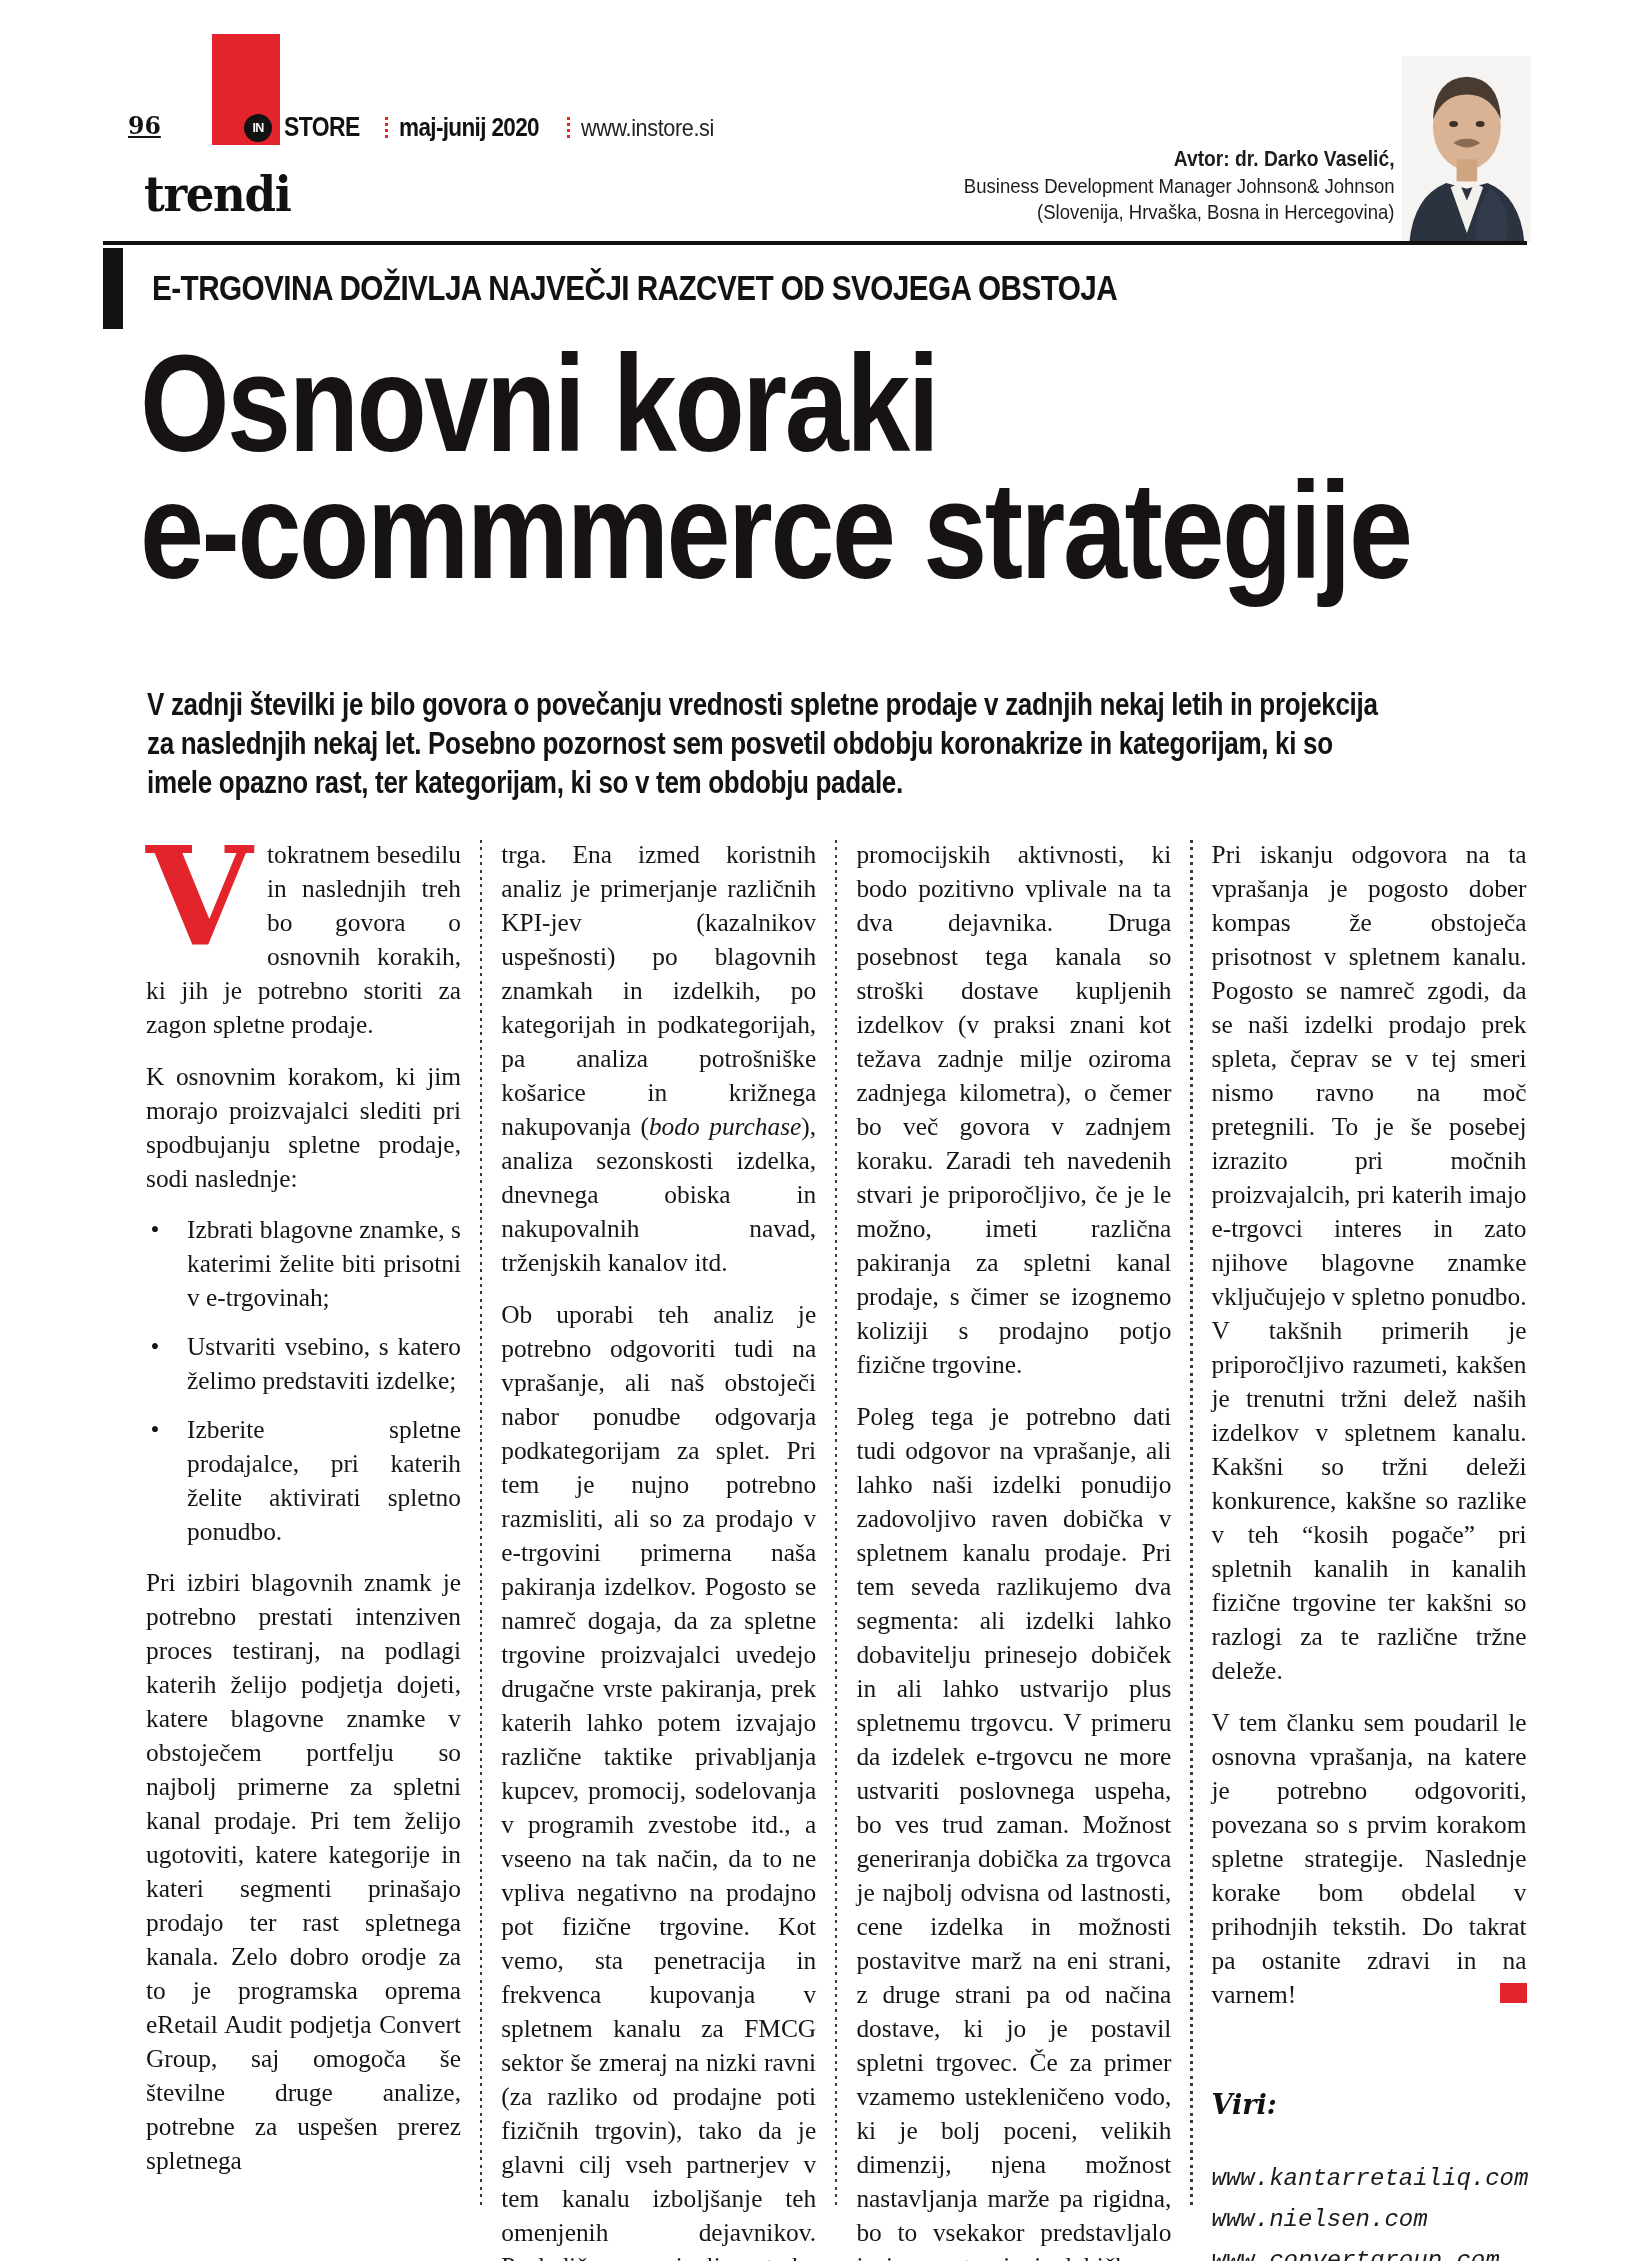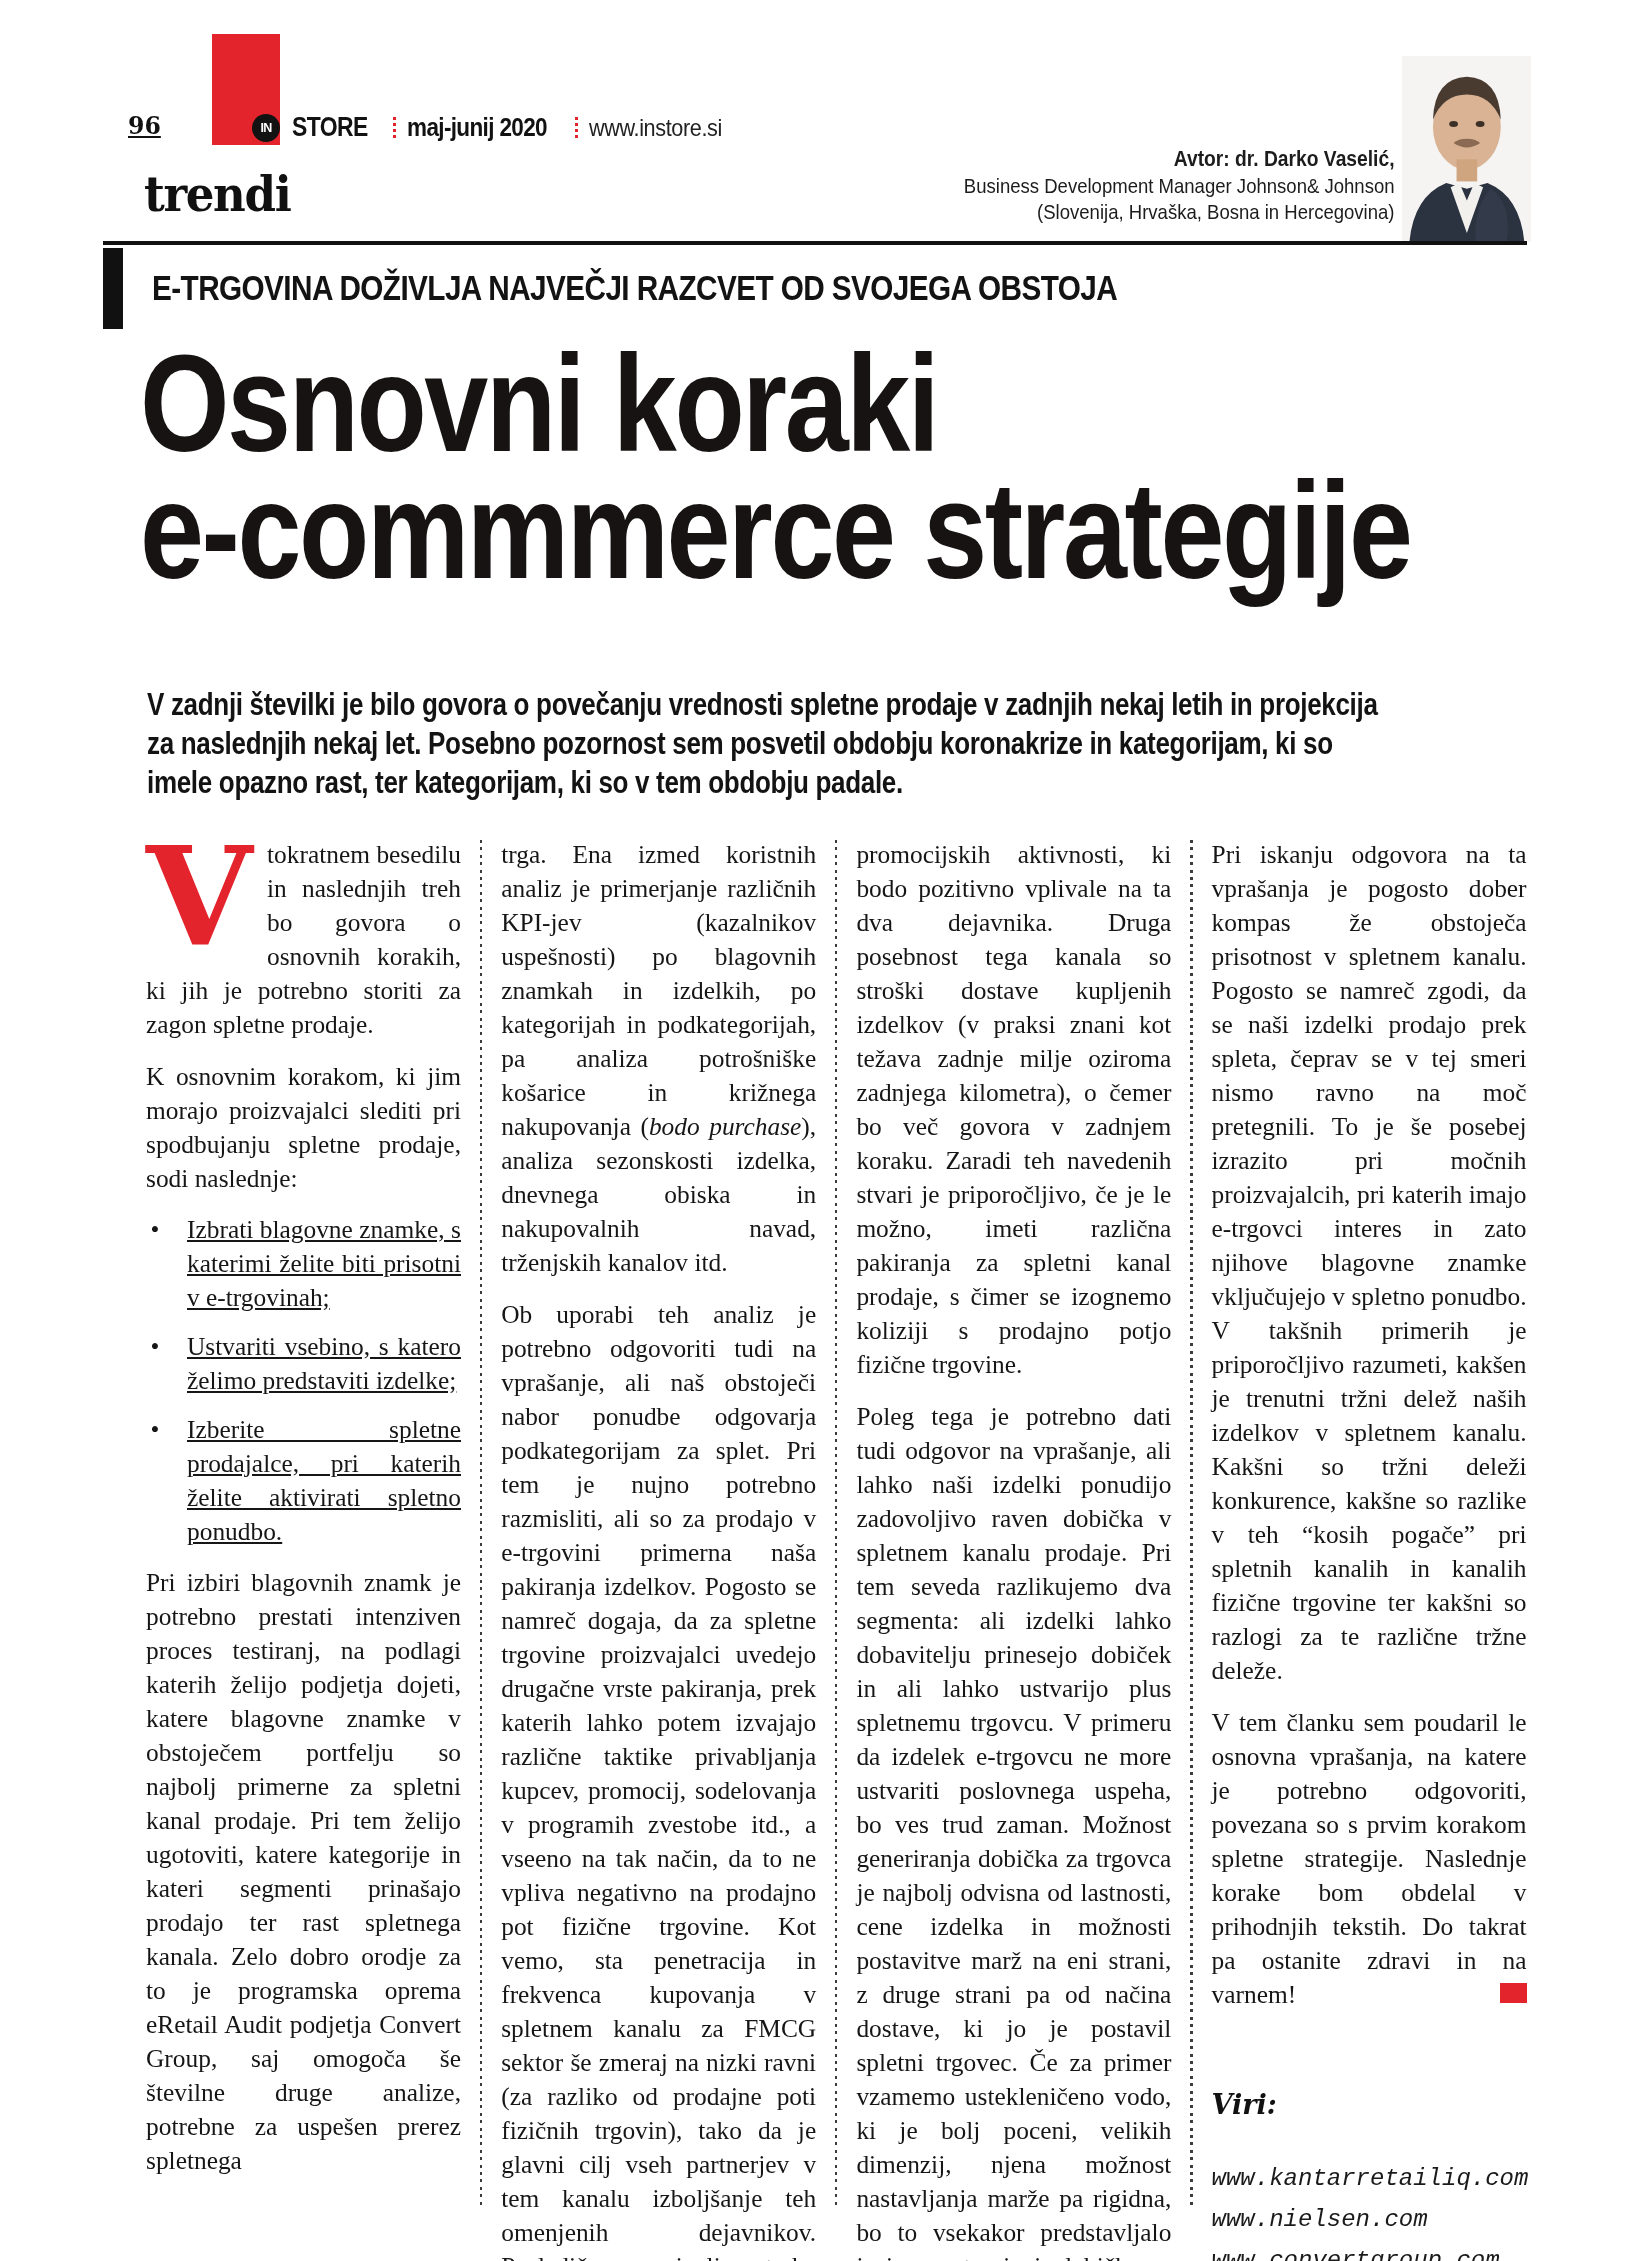--- a/index.html
+++ b/index.html
@@ -14,21 +14,21 @@
   
   .page-number{
     position:absolute;left:128px;top:112px;
     font-family:"DejaVu Serif", serif;font-weight:bold;font-size:23.6px;color:#111;text-decoration:underline;
   }
   .masthead-red-block{
     position:absolute;left:212px;top:34px;width:68px;height:111px;
     background:#e4242d;
   }
   .logo-row{
-    position:absolute;left:252px;top:112px;height:31px;
+    position:absolute;left:244px;top:112px;height:31px;
     display:flex;align-items:center;gap:11.8px;
     font-family:"Liberation Sans", sans-serif;
   }
   .logo-circle{
     width:28px;height:28px;border-radius:50%;background:#121212;
     color:#fff;font-size:12.5px;font-weight:bold;
     display:flex;align-items:center;justify-content:center;
     letter-spacing:-0.7px;
   }
   .logo-store{font-size:27px;font-weight:bold;color:#121212;letter-spacing:-0.7px;transform:scaleX(.85);transform-origin:left center;}
@@ -95,21 +95,21 @@
   .col-divider{
     flex:0 0 2.2px;width:2.2px;height:1365px;margin:2.9px 19px 0 19px;
     background-image:repeating-linear-gradient(to bottom,#3c3c3c 0 2.9px,transparent 2.9px 7.4px);
   }
   .dropcap{
     float:left;color:#e4242d;
     font-family:"DejaVu Serif", serif;font-weight:bold;
     font-size:137px;line-height:111px;
     margin:4.4px 14.7px 0 0;
   }
-  .col ul{list-style:none;margin:0 0 17.7px 0;padding:0;text-decoration:underline;}
+  .col ul{list-style:none;margin:0 0 17.7px 0;padding:0;}
   .col li{
     position:relative;padding-left:41px;margin:0 0 14.7px 0;
   }
   .col li::before{
     content:"\2022";position:absolute;left:4.4px;top:0;
   }
   .ital{font-style:italic;}
   .last-para{position:relative;}
   .end-marker{
     position:absolute;right:0;bottom:7.4px;width:26.5px;height:20px;background:#e4242d;

